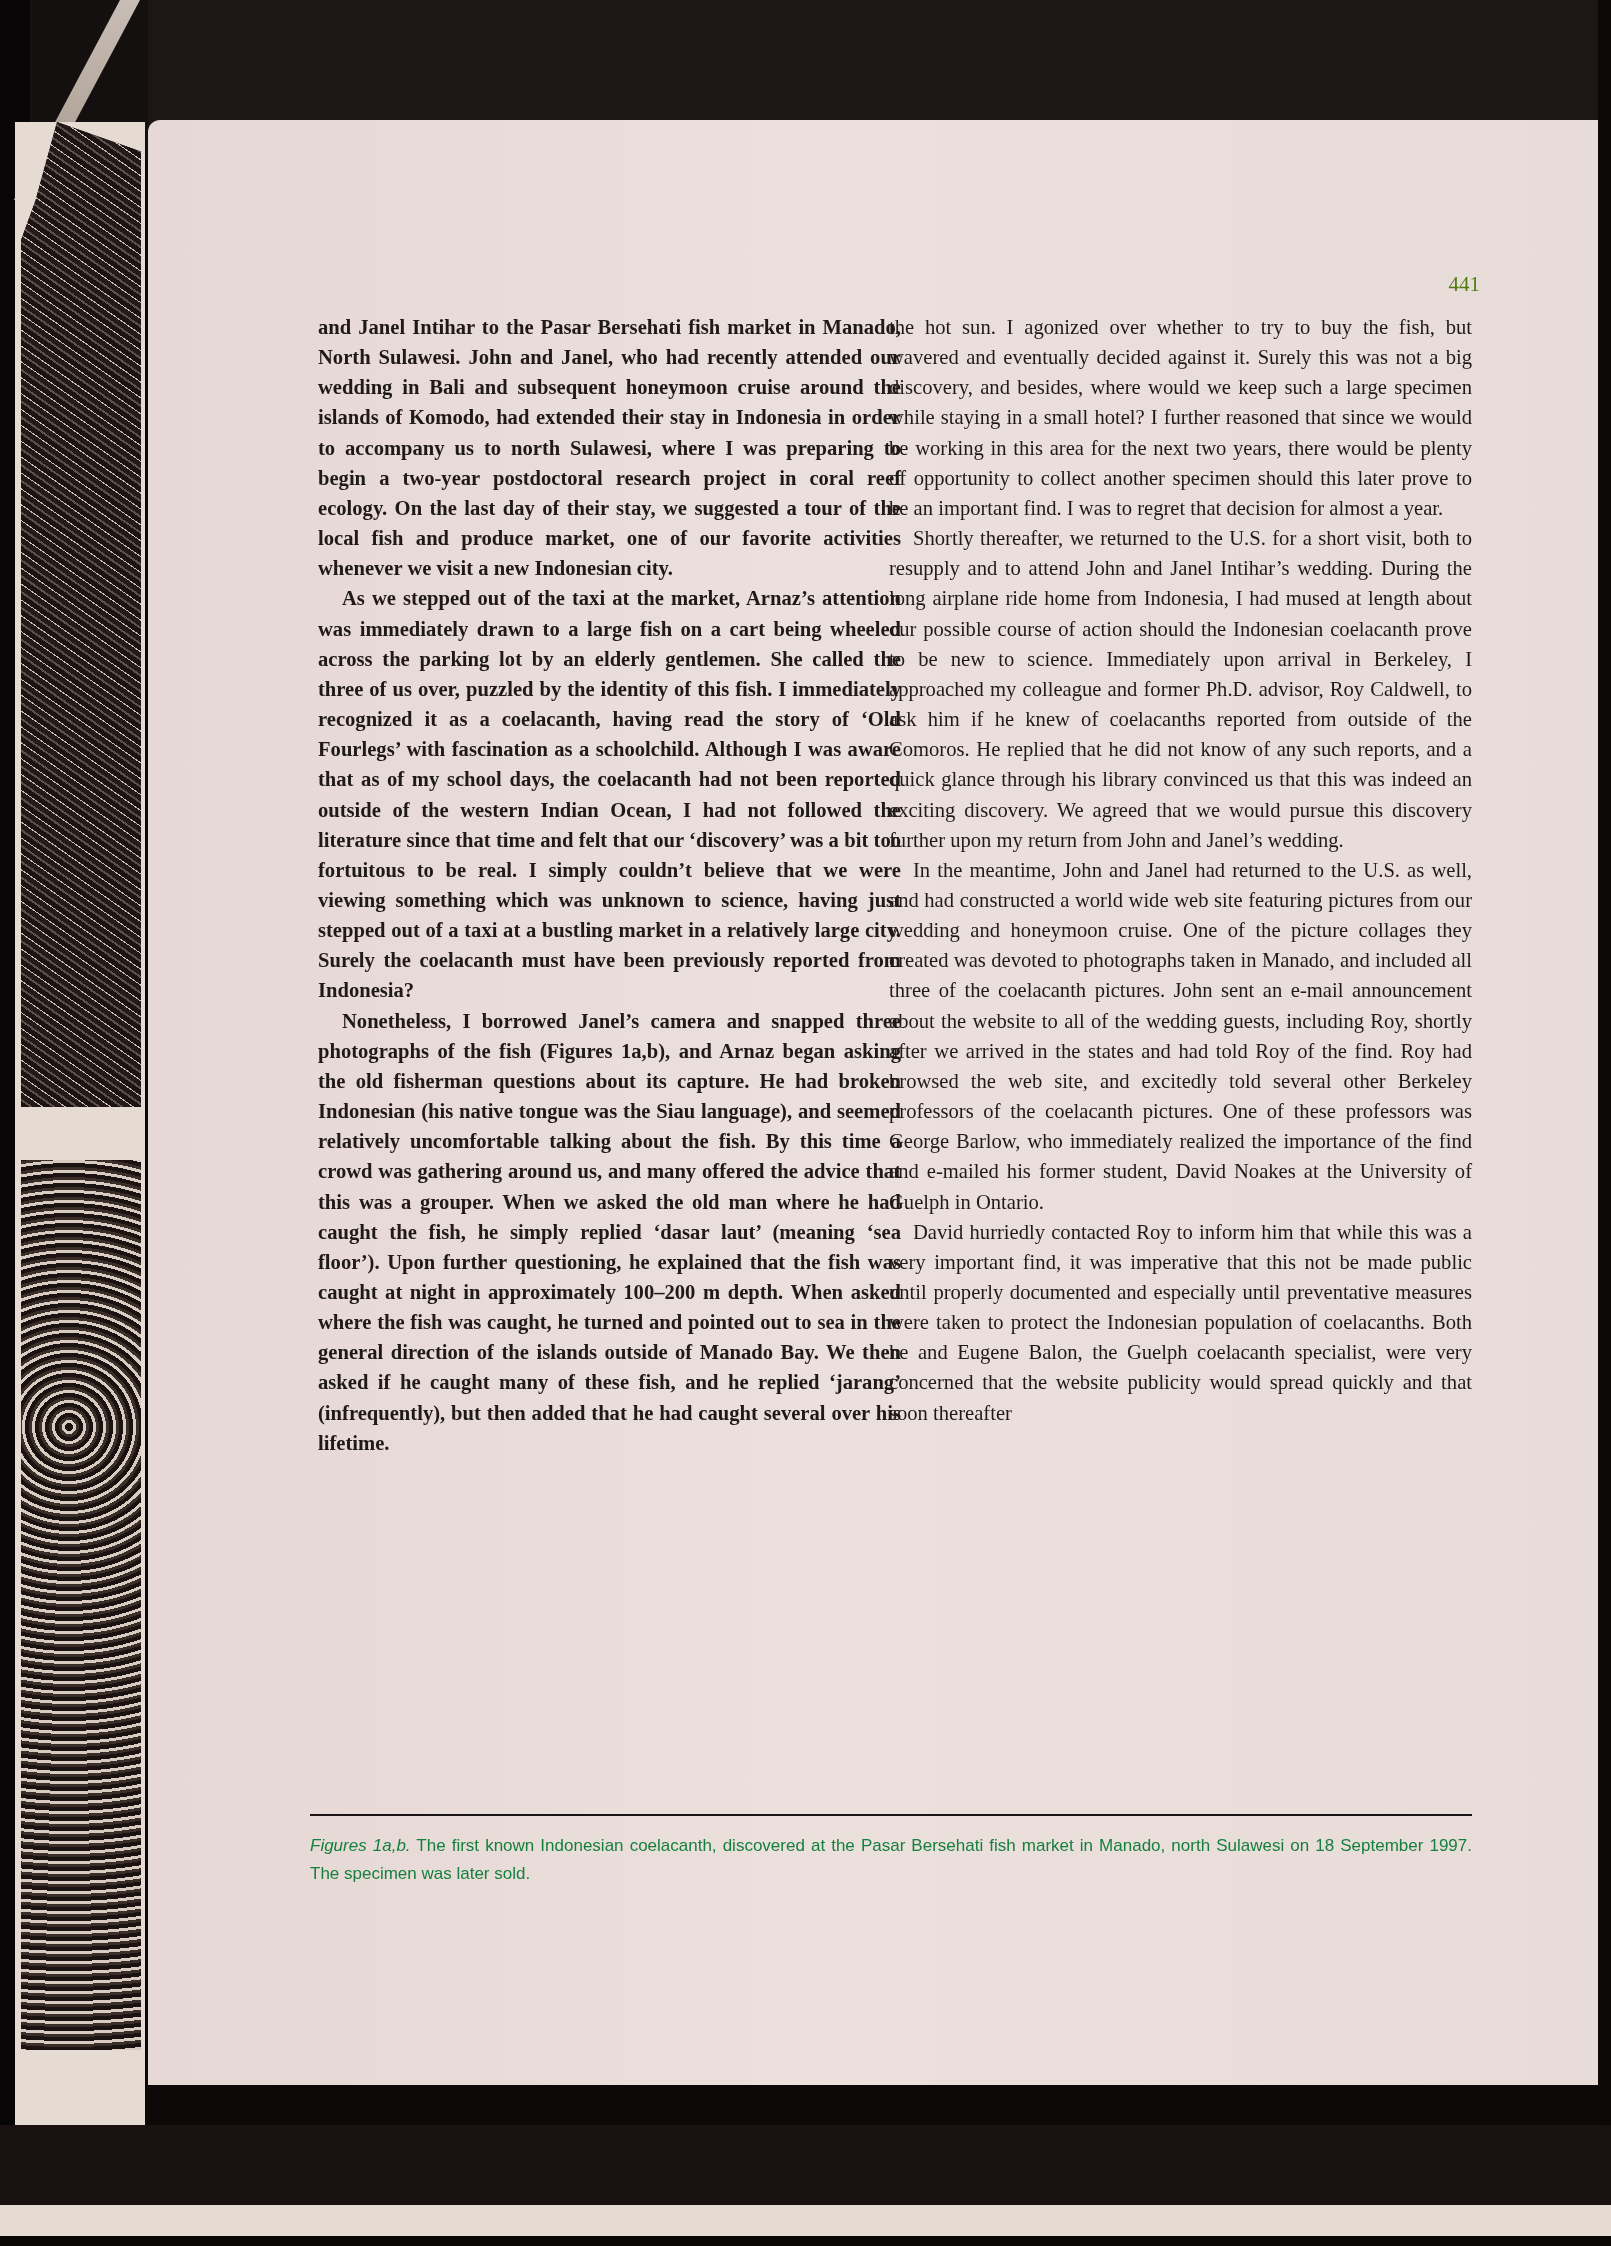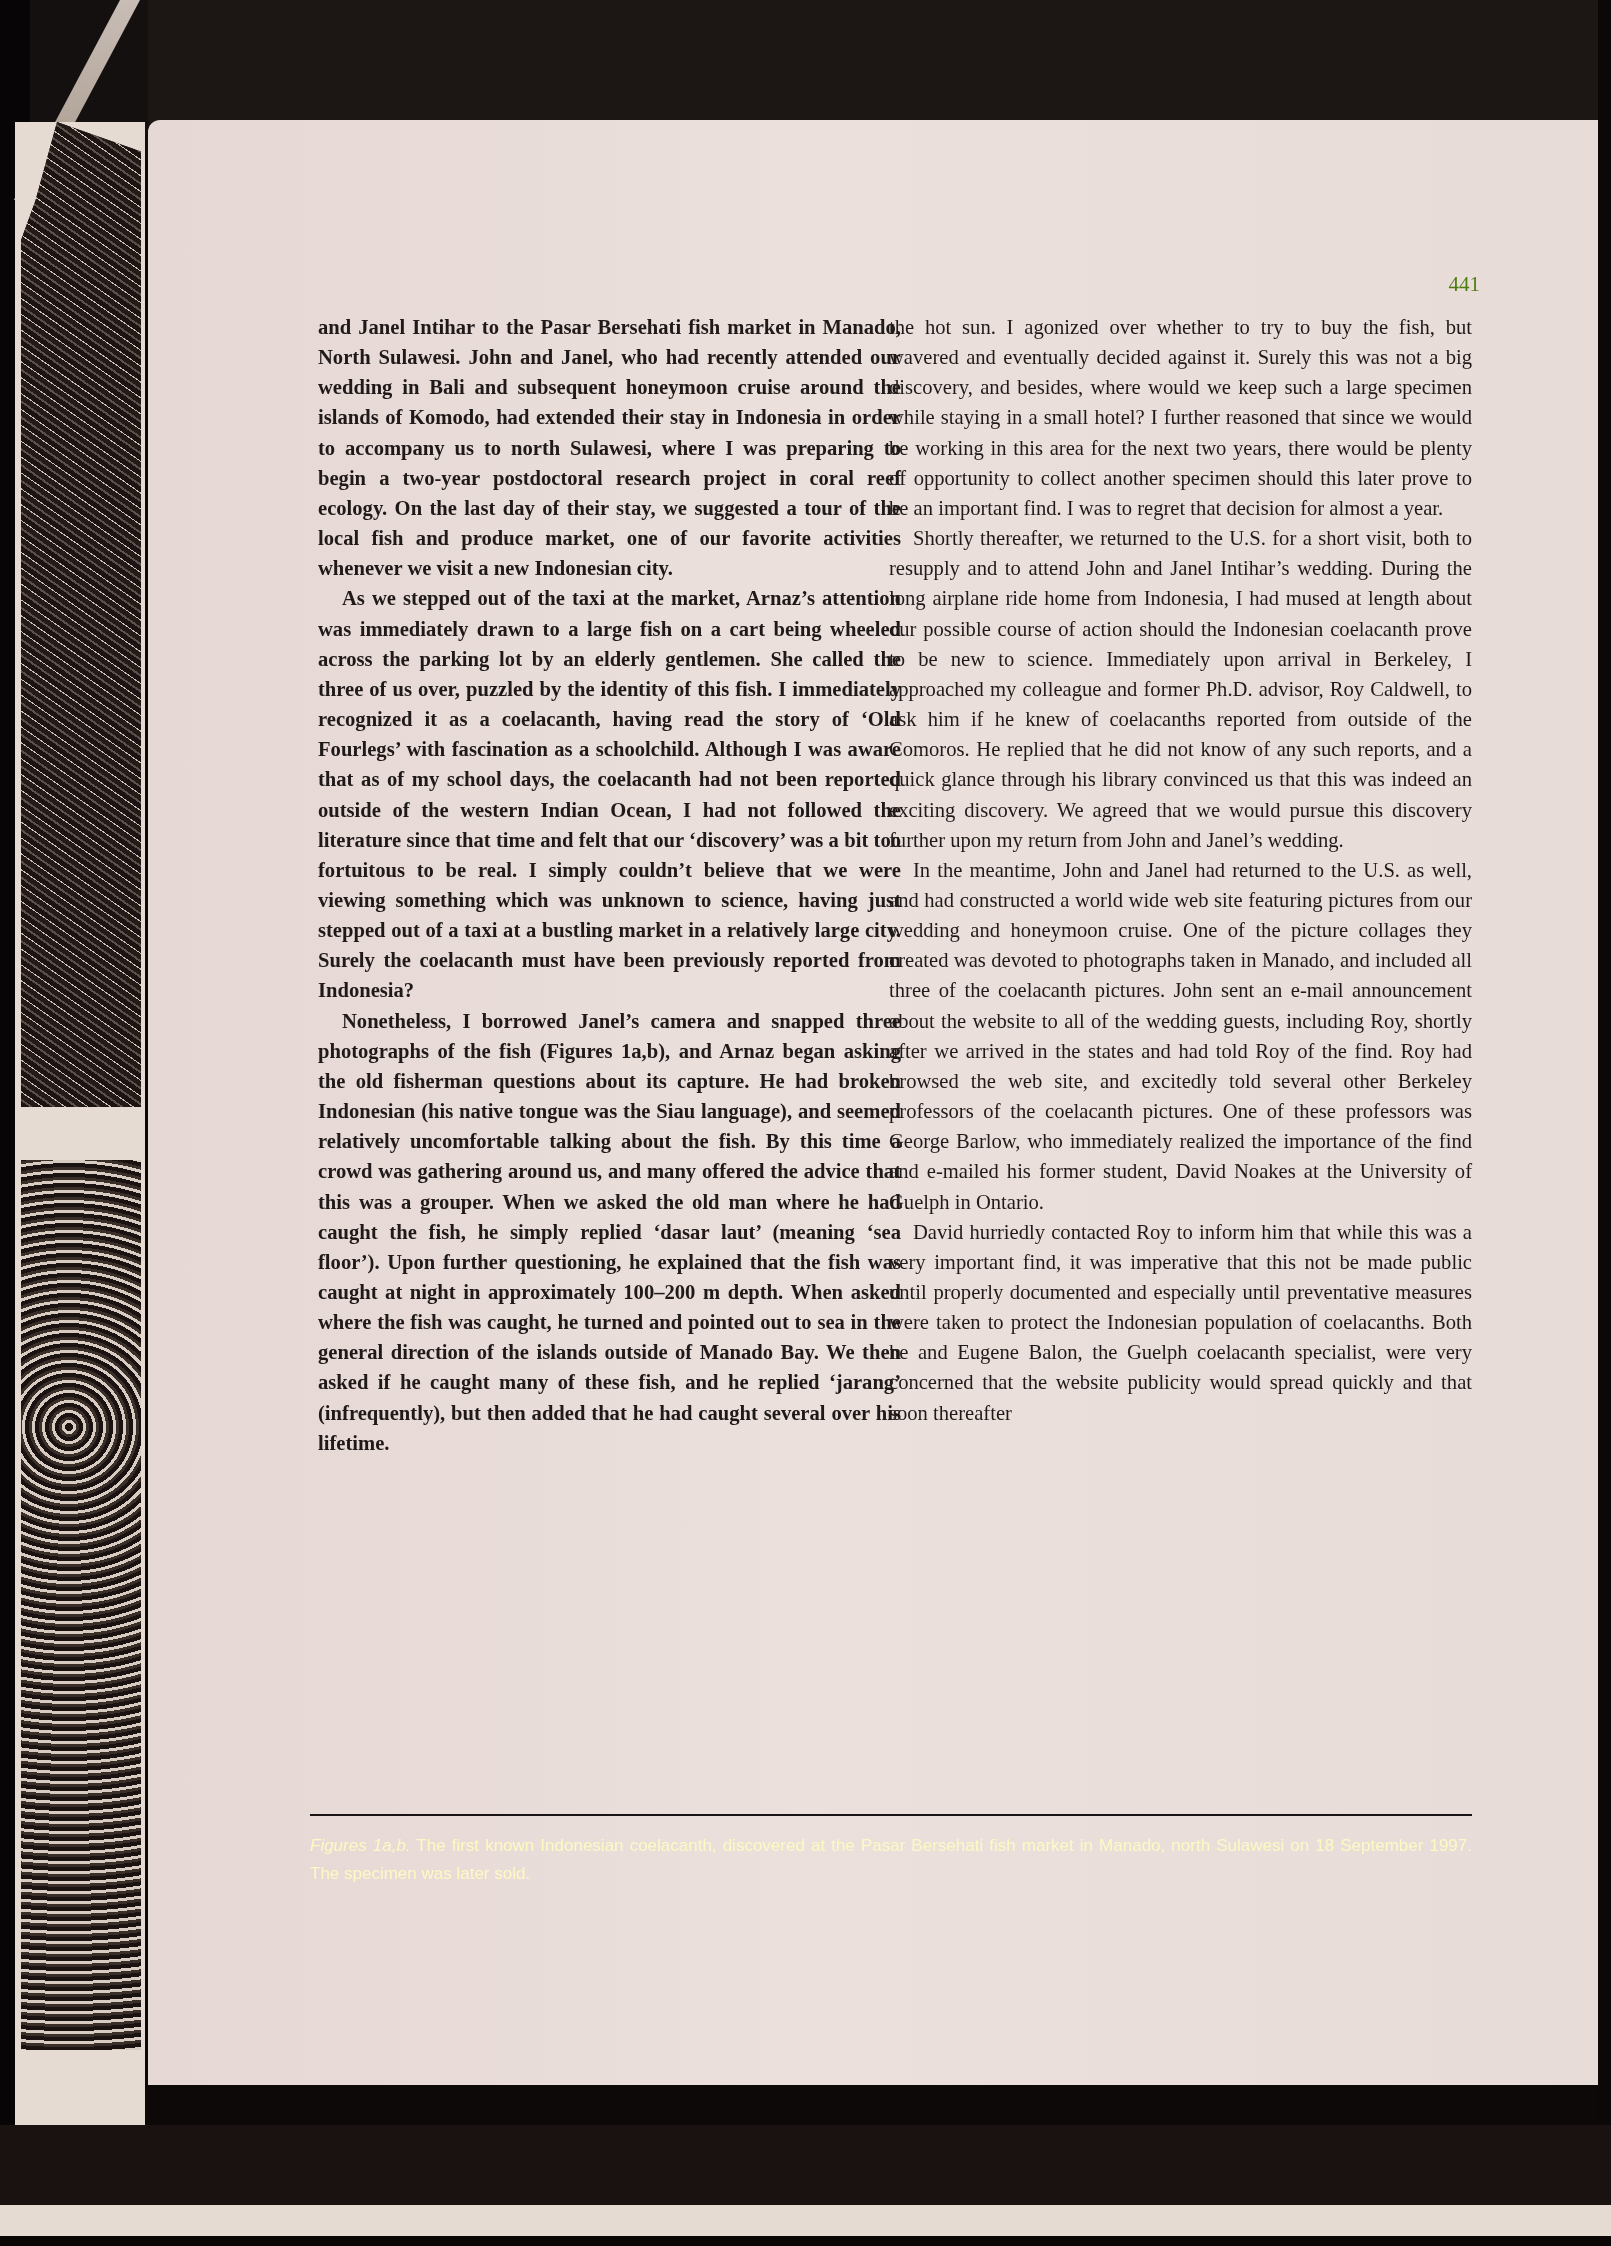--- a/index.html
+++ b/index.html
@@ -62,21 +62,21 @@
   .col-left { left:318px;font-weight:bold; }
   .col-right { left:889px; }
   .column p { margin:0; text-indent:24px; }
   .column p.cont { text-indent:0; }
 
   .rule {
     position:absolute; left:310px; top:1814px; width:1162px; height:2px; background:#1a1514;
   }
   .caption {
     position:absolute; left:310px; top:1832px; width:1162px;
-    font-family:"Liberation Sans", sans-serif; font-size:17px; line-height:28px; color:#fef9c3;
+    font-family:"Liberation Sans", sans-serif; font-size:17px; line-height:28px; color:#15803d;
     text-align:justify;
   }
   .caption .label { font-style:italic; }
 </style>
 </head>
 <body>
 
 <div class="bg-top"></div>
 <div class="bg-left"></div>
 <div class="light-streak"></div>

